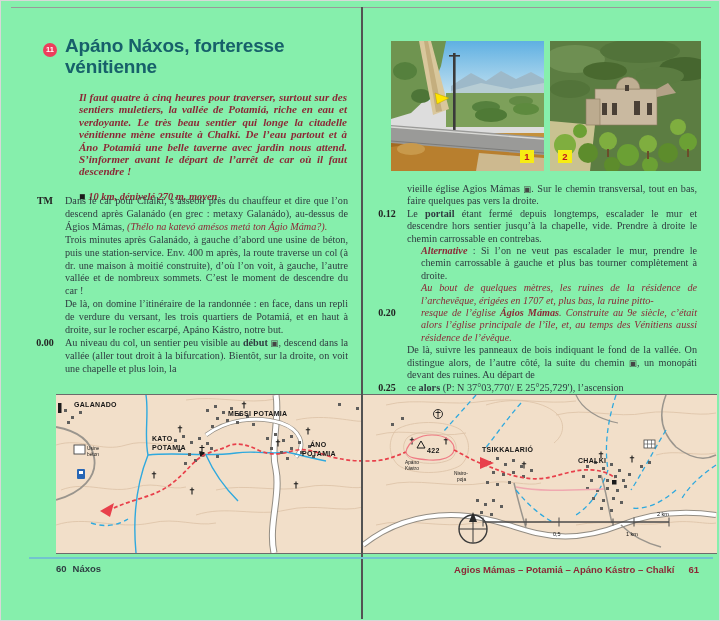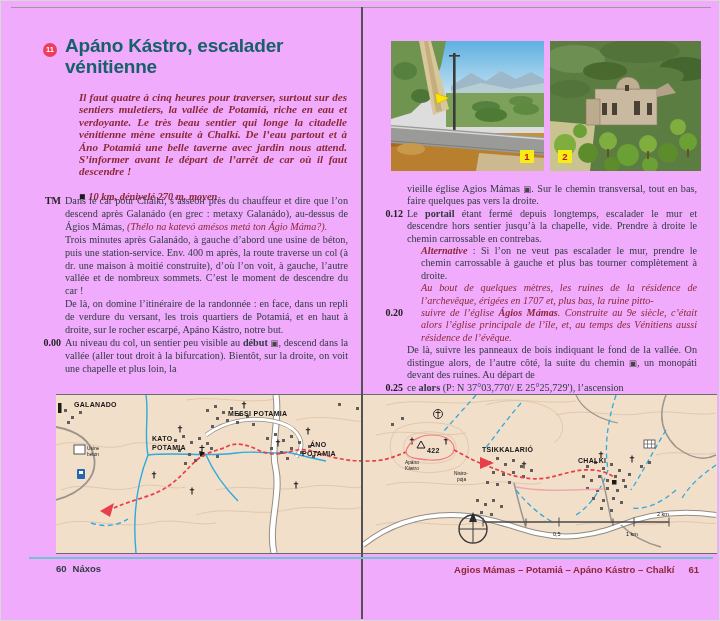--- a/index.html
+++ b/index.html
@@ -1,16 +1,16 @@
 <!DOCTYPE html>
 <html><head>
 <meta charset="utf-8">
 <style>
   html,body{margin:0;padding:0;background:#e9e9e9;}
-  #page{position:relative;width:720px;height:621px;background:#f0abfc;overflow:hidden;
+  #page{position:relative;width:720px;height:621px;background:#86efac;overflow:hidden;
         font-family:"Liberation Sans",sans-serif;border:1px solid #d8d8d8;box-sizing:border-box;}
   .abs{position:absolute;}
   
   #top-rule{left:10px;top:6px;width:700px;height:1px;background:#9a9a9a;}
   #spine{left:360px;top:6px;width:2px;height:612px;background:linear-gradient(to right,#777,#2e2e2e,#777);}
   #bottom-teal-rule{left:28px;top:556px;width:684px;height:1.5px;background:#72c3cf;}
   
   #badge{left:42px;top:42px;width:14px;height:14px;border-radius:50%;background:#ee3d5c;
          color:#fff;font-size:7.5px;font-weight:bold;line-height:14px;text-align:center;}
   #title{left:64px;top:34px;width:280px;font-size:19px;line-height:21px;font-weight:bold;
@@ -20,21 +20,21 @@
          font-size:11px;line-height:12.4px;color:#8c2836;font-weight:bold;font-style:italic;
          text-align:justify;}
   #stats{left:78px;top:190px;width:268px;font-family:"Liberation Serif",serif;
          font-size:10.4px;color:#8c2836;font-weight:bold;font-style:italic;}
   #stats .sq{color:#1a1a1a;font-style:normal;margin-right:3px;}
   
   .bodycol{font-family:"Liberation Serif",serif;font-size:10.2px;line-height:12.9px;
            color:#2f3b40;text-align:justify;}
   .row{position:relative;}
   .marker{position:absolute;left:-36px;top:0;width:32px;font-family:"Liberation Serif",serif;
-          font-weight:bold;color:#222;font-size:10px;text-align:right;}
+          font-weight:bold;color:#222;font-size:10px;text-align:center;}
   .maroon-it{color:#8c2836;font-style:italic;}
   .b{font-weight:bold;}
   .bi{font-weight:bold;font-style:italic;}
   .indent{margin-left:14px;}
   .ref-icon{display:inline-block;font-size:8.5px;color:#444;font-style:normal;}
   #left-body{left:64px;top:194px;width:283px;}
   #right-body{left:406px;top:182px;width:290px;line-height:12.4px;}
   
   .photo{top:40px;height:130px;overflow:hidden;background:#ddd;}
   #photo1{left:390px;width:153px;}
@@ -57,21 +57,21 @@
   .mt{font-size:4.8px;}
 </style>
 </head>
 <body>
 
 <div id="page">
 
   <div class="abs" id="top-rule"></div>
 
   <div class="abs" id="badge">11</div>
-  <div class="abs" id="title">Apáno Kástro, escalader vénitienne</div>
+  <div class="abs" id="title">Apáno Náxos, forteresse vénitienne</div>
 
   <div class="abs" id="intro">Il faut quatre à cinq heures pour traverser, surtout sur des sentiers muletiers, la vallée de Potamiá, riche en eau et verdoyante. Le très beau sentier qui longe la citadelle vénitienne mène ensuite à Chalkí. De l’eau partout et à Áno Potamiá une belle taverne avec jardin nous attend. S’informer avant le départ de l’arrêt de car où il faut descendre !</div>
   <div class="abs" id="stats"><span class="sq">■</span><span>10 km, dénivelé 270 m, moyen</span></div>
 
   <div class="abs bodycol" id="left-body">
     <div class="row">
       <span class="marker">TM</span>
       <span>Dans le car pour Chalkí, s’asseoir près du chauffeur et dire que l’on descend après Galanádo (en grec : metaxy Galanádo), au-dessus de Ágios Mámas, </span><span class="maroon-it">(Thélo na katevó amésos metá ton Ágio Máma?).</span>
     </div>
     <div class="row">
@@ -171,21 +171,21 @@
       <span>Le </span><span class="b">portail</span><span> étant fermé depuis longtemps, escalader le mur et descendre hors sentier jusqu’à la chapelle, vide. Prendre à droite le chemin carrossable en contrebas.</span>
     </div>
     <div class="row indent">
       <span class="bi maroon-it">Alternative</span><span> : Si l’on ne veut pas escalader le mur, prendre le chemin carrossable à gauche et plus bas tourner complètement à droite.</span>
     </div>
     <div class="row indent maroon-it">
       <span>Au bout de quelques mètres, les ruines de la résidence de l’archevêque, érigées en 1707 et, plus bas, la ruine pitto-</span>
     </div>
     <div class="row indent maroon-it">
       <span class="marker" style="left:-50px;font-style:normal;">0.20</span>
-      <span>suivre de l’église </span><span class="b">Ágios Mámas</span><span>. Construite au 9e siècle, c’était alors l’église principale de l’île, et, au temps des Vénitiens aussi résidence de l’évêque.</span>
+      <span>resque de l’église </span><span class="b">Ágios Mámas</span><span>. Construite au 9e siècle, c’était alors l’église principale de l’île, et, au temps des Vénitiens aussi résidence de l’évêque.</span>
     </div>
     <div class="row">
       <span>De là, suivre les panneaux de bois indiquant le fond de la vallée. On distingue alors, de l’autre côté, la suite du chemin </span><span class="ref-icon">▣</span><span>, un monopáti devant des ruines. Au départ de</span>
     </div>
     <div class="row">
       <span class="marker">0.25</span>
       <span>ce </span><span class="b">alors</span><span> (P: N 37°03,770'/ E 25°25,729'), l’ascension</span>
     </div>
   </div>
 

